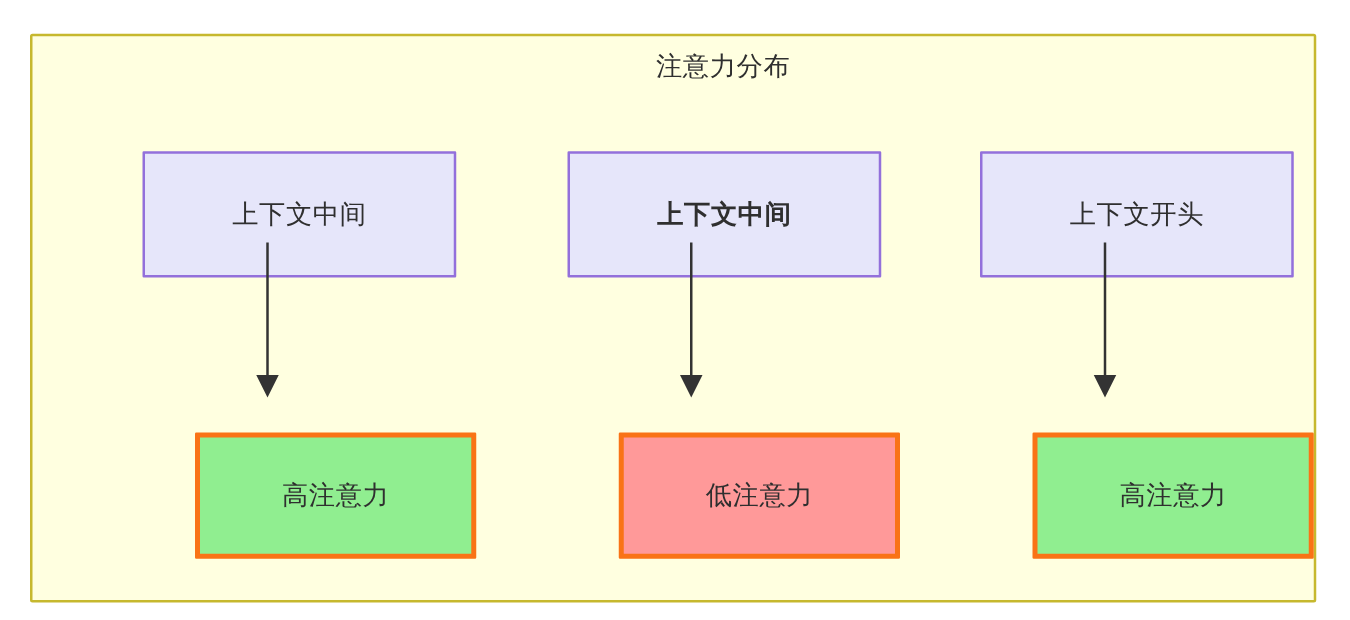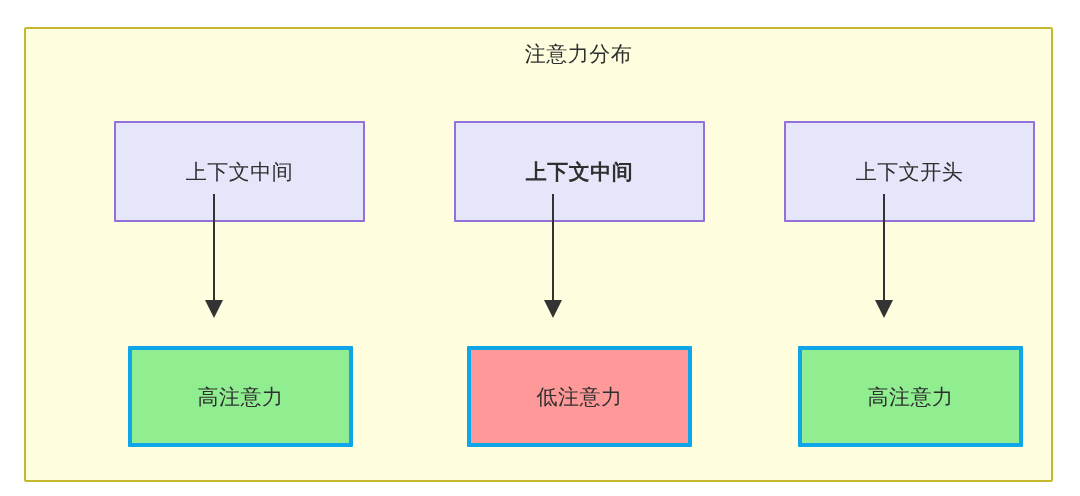--- a/index.html
+++ b/index.html
@@ -68,22 +68,23 @@
     height: 101px;
     background: #e6e6fa;
     border: 2px solid #9370db;
     border-radius: 1px;
   }
 
   
   .node-attention {
     width: 225px;
     height: 101px;
-    border: 4px solid #0ea5e9;
+    border: 4px solid #f97316;
     border-radius: 1px;
+    margin-left: 28px;
   }
   .node-attention.high { background: #90ee90; }
   .node-attention.low  { background: #ff9999; }
 
   
   .col-1 .ctx { left: 88px; }
   .col-2 .ctx { left: 428px; font-weight: bold; }
   .col-3 .ctx { left: 758px; }
 
   .top-row  { top: 92px; }

